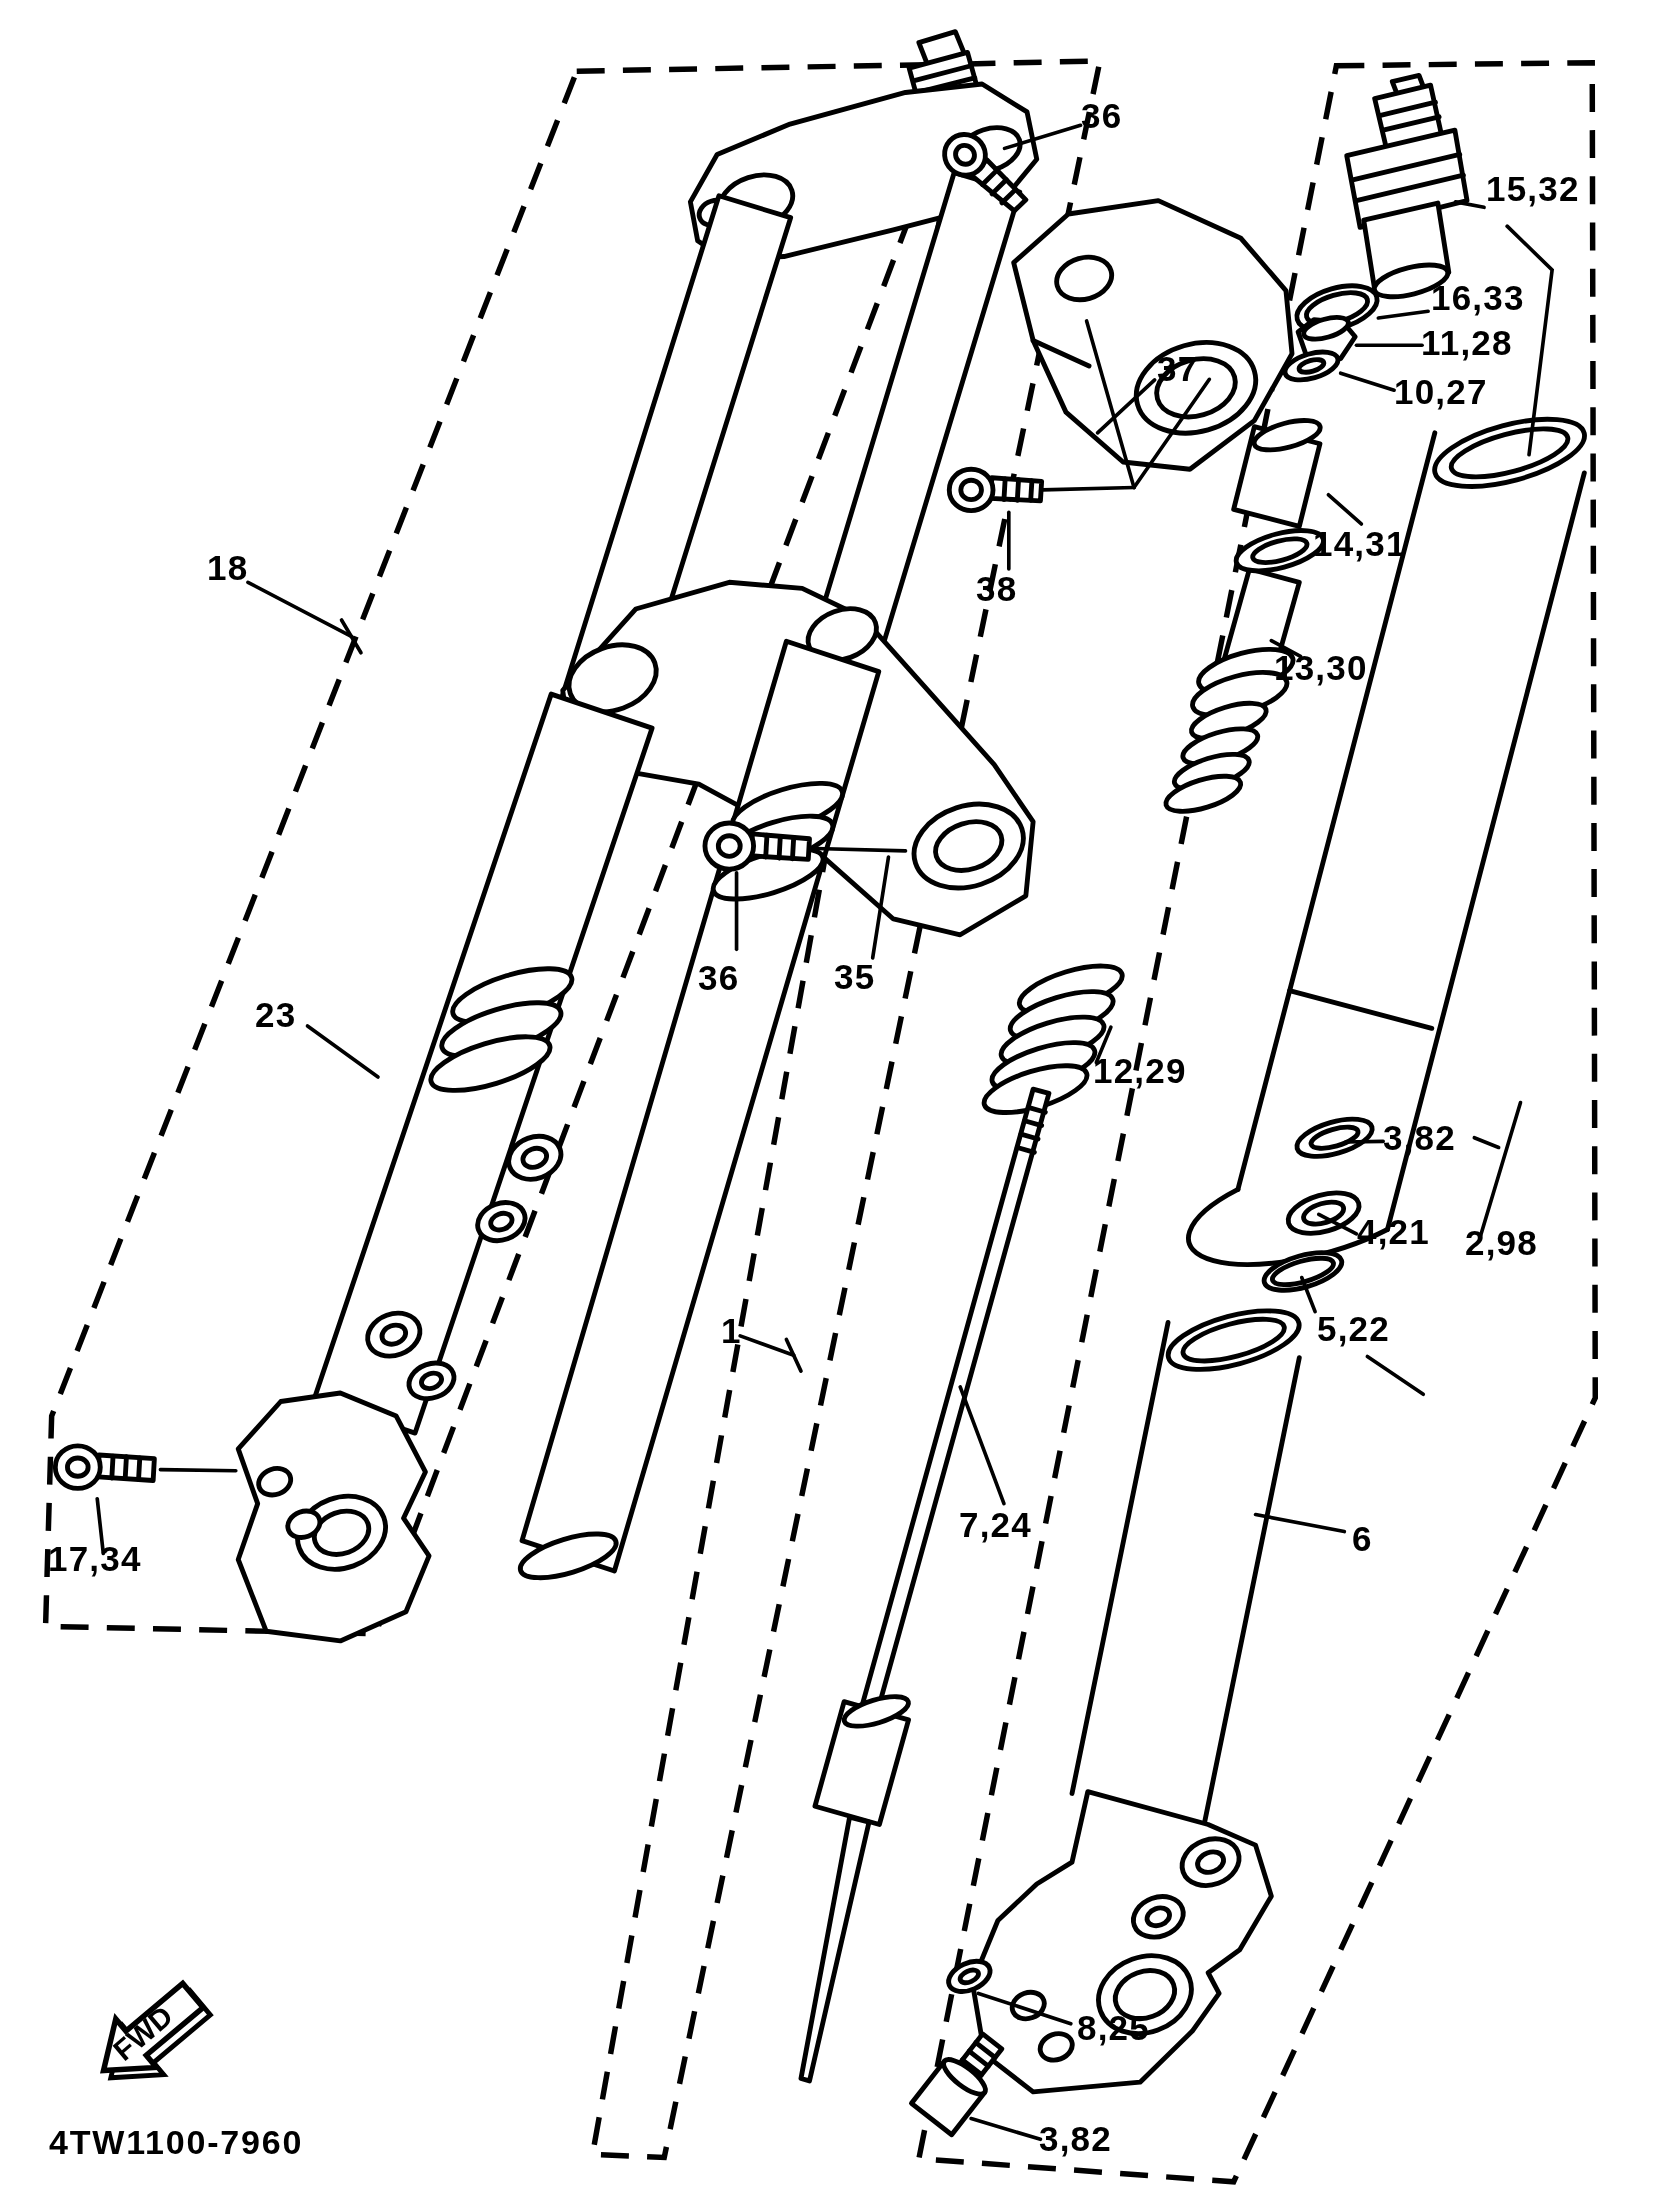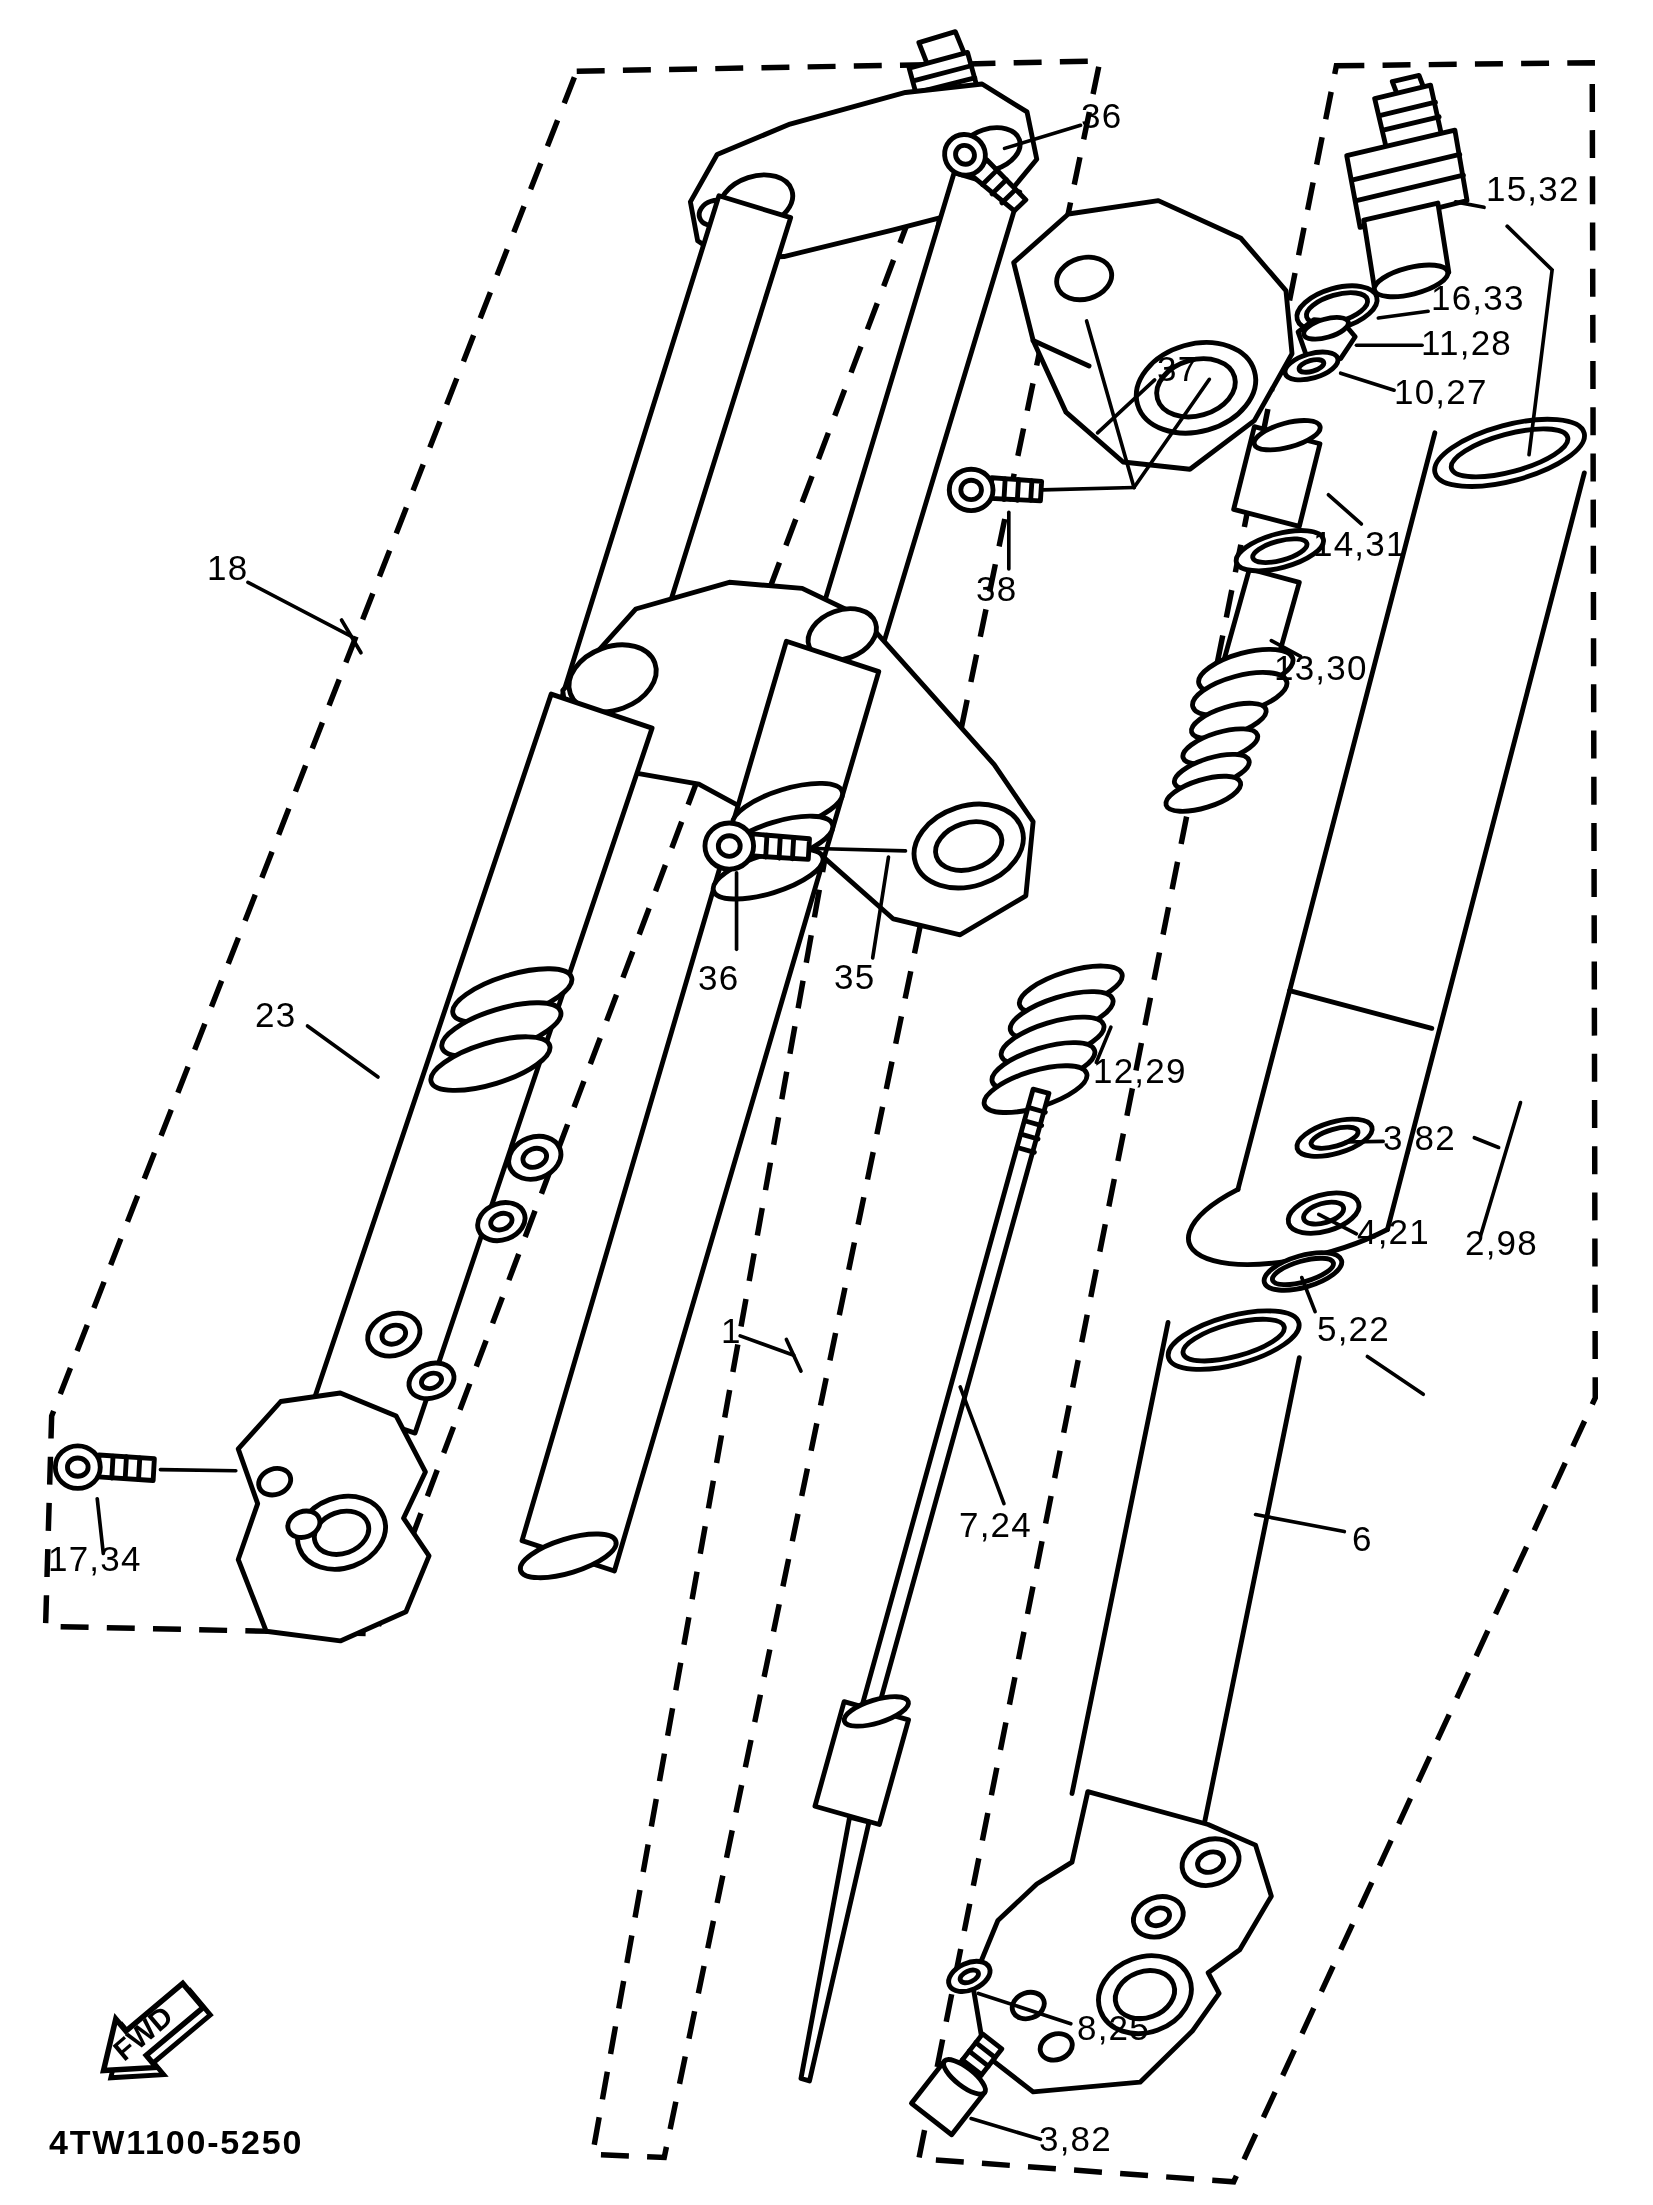--- a/index.html
+++ b/index.html
@@ -1,19 +1,19 @@
 <!DOCTYPE html>
 <html style="font-size:9.7px"><head>
 <meta charset="utf-8">
 <style>
   html,body{margin:0;padding:0;background:#fff;}
   .page{position:relative;width:1653px;height:2205px;background:#ffffff;
         font-family:"Liberation Sans",sans-serif;overflow:hidden;}
   .page svg{position:absolute;left:0;top:0;}
-  .callout{position:absolute;font-weight:400;font-size:35px;letter-spacing:1.2px;
+  .callout{position:absolute;font-weight:700;font-size:35px;letter-spacing:1.2px;
            color:#000;white-space:nowrap;line-height:1;text-align:center;}
   .code{position:absolute;left:49px;top:2123px;font-weight:700;font-size:34px;
         letter-spacing:1.8px;color:#000;}
 </style>
 </head>
 <body>
 
 <div class="page">
 
 <svg width="1653" height="2205" viewBox="0 0 2720 3628">
@@ -321,15 +321,15 @@
   <div class="callout" style="left:1357px;top:1214px">4,21</div>
   <div class="callout" style="left:1465px;top:1225px">2,98</div>
   <div class="callout" style="left:1317px;top:1311px">5,22</div>
   <div class="callout" style="left:721px;top:1313px">1</div>
   <div class="callout" style="left:959px;top:1507px">7,24</div>
   <div class="callout" style="left:1352px;top:1521px">6</div>
   <div class="callout" style="left:48px;top:1541px">17,34</div>
   <div class="callout" style="left:1077px;top:2010px">8,25</div>
   <div class="callout" style="left:1039px;top:2121px">3,82</div>
 
-  <div class="code">4TW1100-5250</div>
+  <div class="code">4TW1100-7960</div>
 </div>
 
 
 </body></html>

